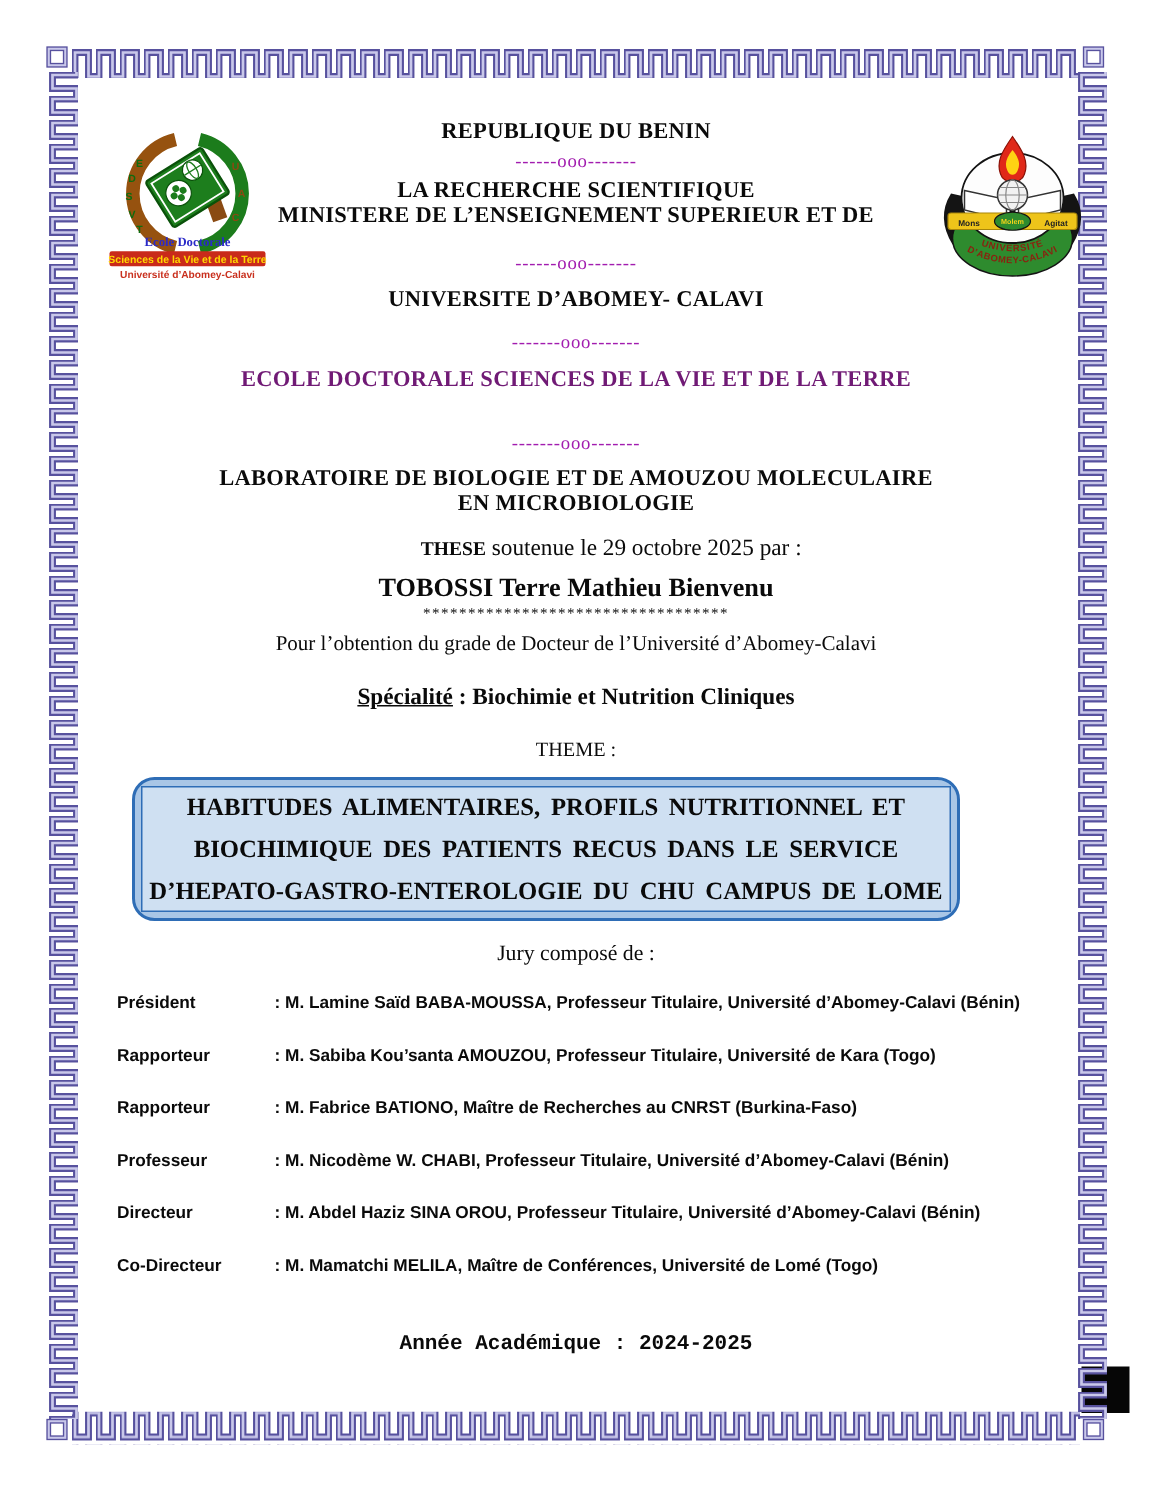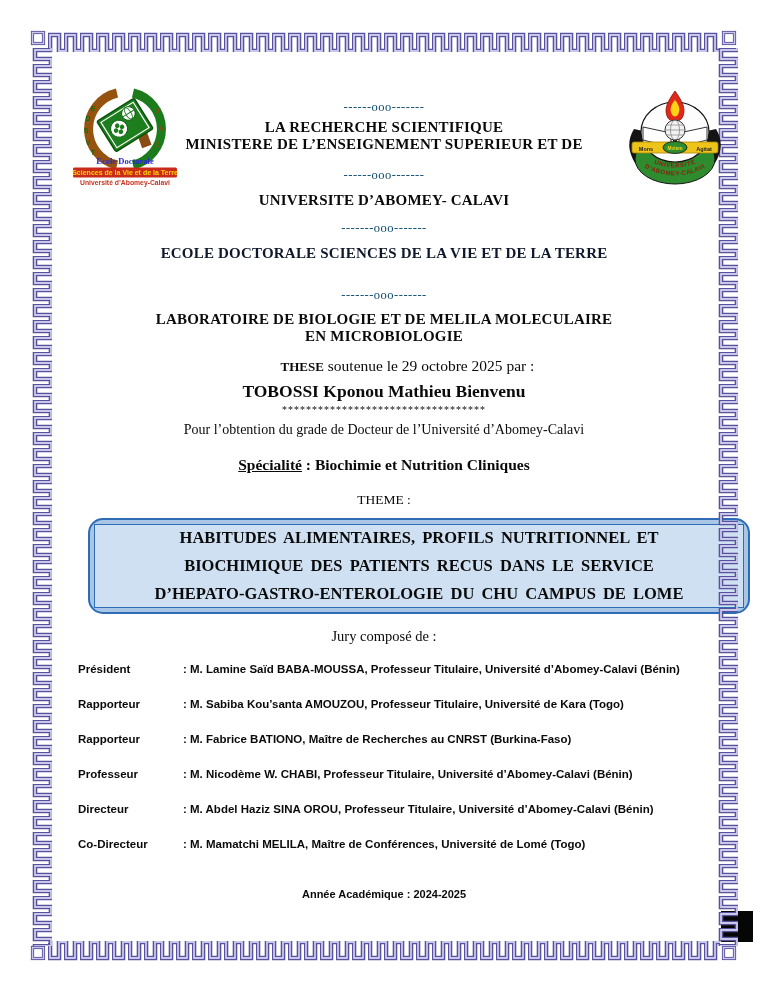--- a/index.html
+++ b/index.html
@@ -1,40 +1,40 @@
 <!DOCTYPE html>
 <html><head>
 <meta charset="utf-8">
 <style>
   html,body{margin:0;padding:0;background:#ffffff;}
   .page{position:relative;width:768px;height:994px;background:#ffffff;overflow:hidden;
         font-family:"Liberation Serif", serif;color:#0a0a0a;}
   .col{position:absolute;left:60px;width:648px;text-align:center;}
   .hline{font-weight:bold;font-size:15px;letter-spacing:.2px;line-height:17px;}
-  .sep{font-size:12.5px;letter-spacing:.5px;color:#0c4a6e;}
-  .blue-line{font-weight:bold;font-size:15px;color:#0f172a;letter-spacing:.2px;}
+  .sep{font-size:12.5px;letter-spacing:.5px;color:#a21caf;}
+  .blue-line{font-weight:bold;font-size:15px;color:#701a75;letter-spacing:.2px;}
   .these-line{font-size:15.5px;}
   .these-word{font-weight:bold;font-size:13px;margin-left:47px;}
   .cand-name{font-weight:bold;font-size:17.5px;}
   .stars{font-size:10px;letter-spacing:1px;}
   .grade{font-size:14px;}
   .spec{font-weight:bold;font-size:15.5px;}
   .spec-u{text-decoration:underline;}
   .theme-label{font-size:13.5px;}
-  .theme-box{position:absolute;left:88px;top:518px;width:662px;height:96px;
+  .theme-box{position:absolute;left:88px;top:518px;width:552px;height:96px;
      background:#a9c6e6;border:2px solid #2e6db6;border-radius:15px;box-sizing:border-box;padding:4px;}
   .theme-inner{width:100%;height:100%;box-sizing:border-box;background:#cfe0f2;
      border:1.5px solid #2e6db6;display:flex;flex-direction:column;justify-content:center;}
   .theme-line{font-weight:bold;font-size:16.5px;line-height:28px;text-align:center;word-spacing:3px;}
   .jury-title{font-weight:normal;font-size:14.5px;}
   .jury-row{position:absolute;left:78px;width:640px;font-family:"Liberation Sans", sans-serif;
      font-weight:bold;font-size:11.5px;line-height:14px;text-align:left;}
   .jury-role{position:absolute;left:0;top:0;width:100px;}
   .jury-desc{position:absolute;left:105px;top:0;width:530px;}
-  .year{font-family:Liberation Sans, sans-serif;font-weight:bold;font-size:11px;}
+  .year{font-family:Liberation Mono, monospace;font-weight:bold;font-size:14px;}
   .cursor-block{position:absolute;left:721px;top:911px;width:32px;height:31px;background:#060606;z-index:1;}
   .border-svg{position:absolute;left:0;top:0;z-index:2;pointer-events:none;}
   .logo{position:absolute;z-index:3;}
 </style>
 </head>
 <body>
 
 <div class="page">
 
   <svg class="border-svg" width="768" height="994" aria-hidden="true">
@@ -153,39 +153,40 @@
       <path id="arcName2" d="M20 79 Q53 98 86 79"></path>
     </defs>
     <text font-family="Liberation Sans, sans-serif" font-size="6.2" font-weight="bold" fill="#8a2210" letter-spacing="0.6">
       <textPath href="#arcName1" startOffset="50%" text-anchor="middle">UNIVERSITÉ</textPath>
     </text>
     <text font-family="Liberation Sans, sans-serif" font-size="6.2" font-weight="bold" fill="#8a2210" letter-spacing="0.4">
       <textPath href="#arcName2" startOffset="50%" text-anchor="middle">D’ABOMEY-CALAVI</textPath>
     </text>
   </svg>
 
+  <div class="col hline" style="top:80px;">REPUBLIQUE DU BENIN</div>
   <div class="col sep" style="top:100px;">------ooo-------</div>
   <div class="col hline" style="top:119px;">
     <div>LA RECHERCHE SCIENTIFIQUE</div>
     <div>MINISTERE DE L’ENSEIGNEMENT SUPERIEUR ET DE</div>
   </div>
   <div class="col sep" style="top:168px;">------ooo-------</div>
   <div class="col hline" style="top:192px;">UNIVERSITE D’ABOMEY- CALAVI</div>
   <div class="col sep" style="top:221px;">-------ooo-------</div>
   <div class="col blue-line" style="top:245px;">ECOLE DOCTORALE SCIENCES DE LA VIE ET DE LA TERRE</div>
   <div class="col sep" style="top:288px;">-------ooo-------</div>
   <div class="col hline" style="top:311px;">
-    <div>LABORATOIRE DE BIOLOGIE ET DE MELILA MOLECULAIRE</div>
+    <div>LABORATOIRE DE BIOLOGIE ET DE AMOUZOU MOLECULAIRE</div>
     <div>EN MICROBIOLOGIE</div>
   </div>
 
   <div class="col these-line" style="top:357px;">
     <span class="these-word">THESE</span><span> soutenue le 29 octobre 2025 par :</span>
   </div>
-  <div class="col cand-name" style="top:381px;">TOBOSSI Kponou Mathieu Bienvenu</div>
+  <div class="col cand-name" style="top:381px;">TOBOSSI Terre Mathieu Bienvenu</div>
   <div class="col stars" style="top:404px;">**********************************</div>
   <div class="col grade" style="top:422px;">Pour l’obtention du grade de Docteur de l’Université d’Abomey-Calavi</div>
   <div class="col spec" style="top:456px;">
     <span class="spec-u">Spécialité</span><span> : Biochimie et Nutrition Cliniques</span>
   </div>
   <div class="col theme-label" style="top:492px;">THEME :</div>
 
   <div class="theme-box">
     <div class="theme-inner">
       <div class="theme-line">HABITUDES ALIMENTAIRES, PROFILS NUTRITIONNEL ET</div>

